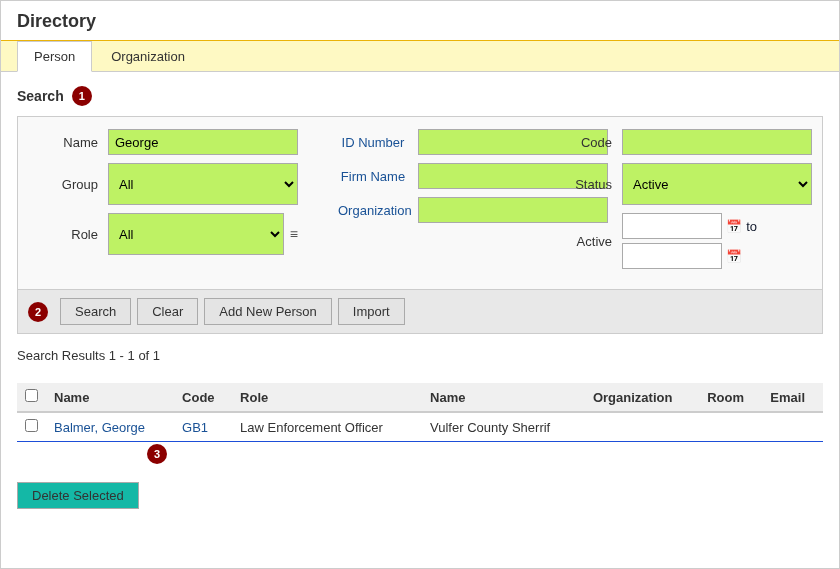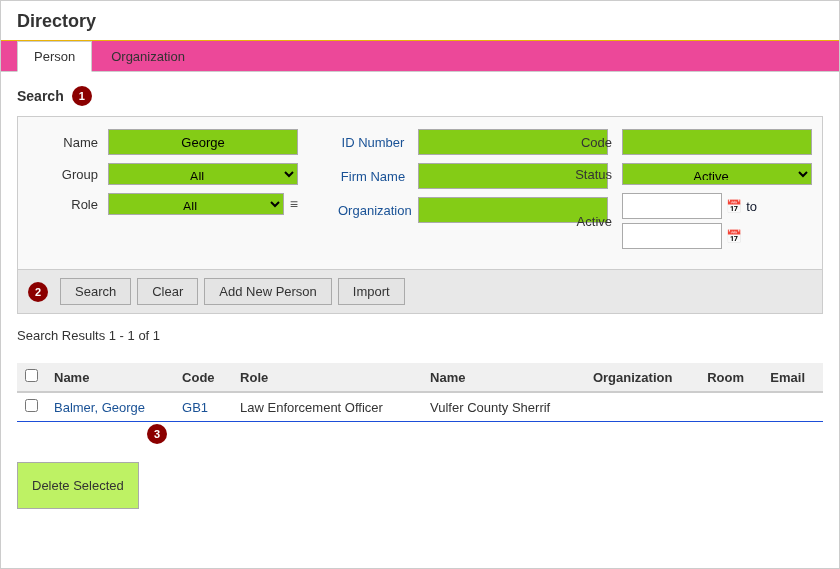--- a/index.html
+++ b/index.html
@@ -17,21 +17,21 @@
     }
     .page-title {
       background: #fff;
       padding: 10px 16px 8px 16px;
       font-size: 18px;
       font-weight: bold;
       color: #333;
       border-bottom: 1px solid #eab308;
     }
     .tabs-bar {
-      background: #ec4899;
+      background: #fef9c3;
       border-bottom: 1px solid #ccc;
       padding: 0 16px;
       display: flex;
       align-items: flex-end;
     }
     .tab {
       padding: 7px 16px;
       cursor: pointer;
       border: 1px solid transparent;
       border-bottom: none;
@@ -99,26 +99,25 @@
       text-align: right;
       padding-right: 10px;
       color: #333;
       font-size: 13px;
     }
     .form-control {
       flex: 1;
       border: 1px solid #aaa;
       padding: 4px 6px;
       font-size: 13px;
-      background: #84cc16;
+      background: #bef264;
       height: 26px;
-      text-align: center;
     }
     select.form-control {
-      height: 22px;
+      height: 42px;
     }
     .role-row {
       display: flex;
       align-items: center;
     }
     .list-icon {
       margin-left: 6px;
       cursor: pointer;
       color: #555;
       font-size: 14px;
@@ -212,24 +211,24 @@
     .link-cell {
       color: #1a5296;
       cursor: pointer;
       text-decoration: none;
     }
     .delete-bar {
       margin-top: 10px;
       padding: 8px 0;
     }
     .btn-delete {
-      padding: 15px 14px;
+      padding: 5px 14px;
       font-size: 13px;
       border: 1px solid #aaa;
-      background: #bef264;
+      background: #14b8a6;
       cursor: pointer;
       color: #333;
     }
     .col-mid {
       min-width: 160px;
       flex: 1.1;
       padding: 0 20px;
     }
     .id-label {
       text-align: center;

